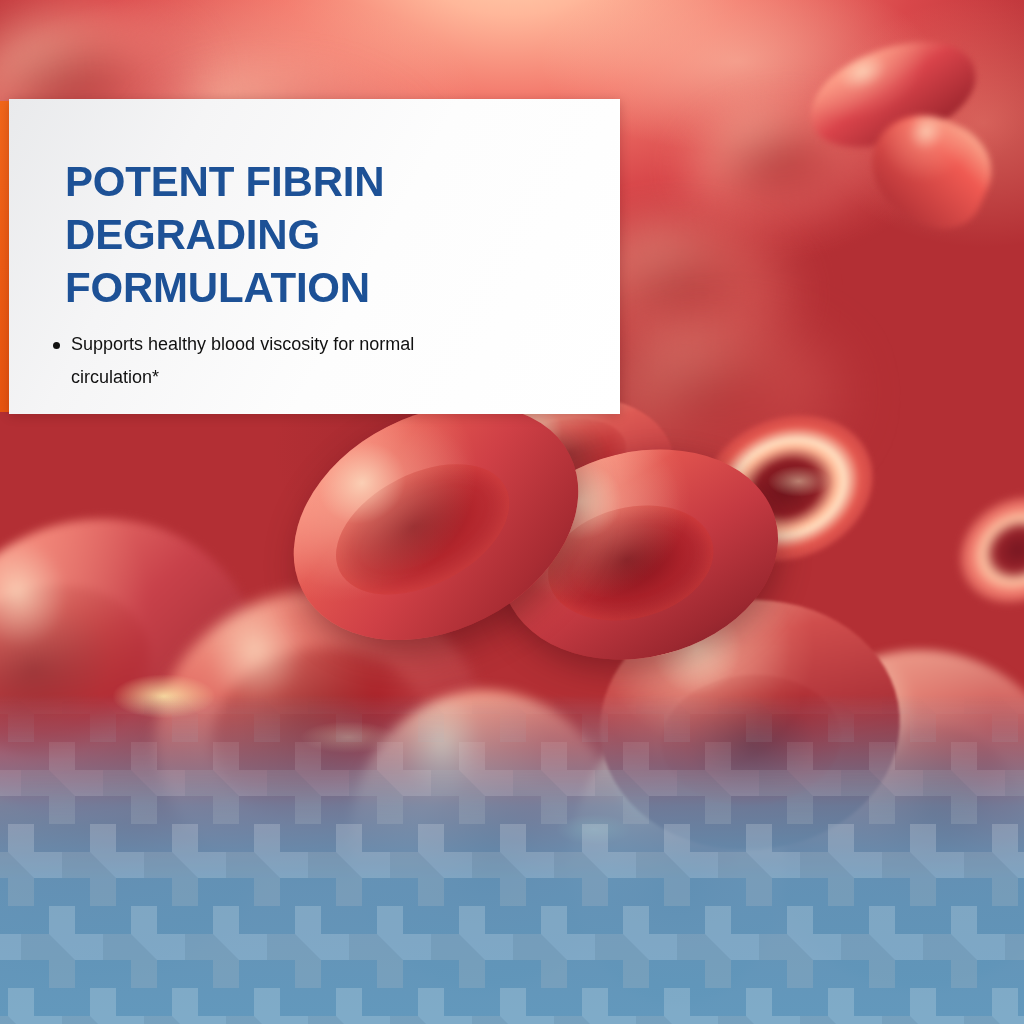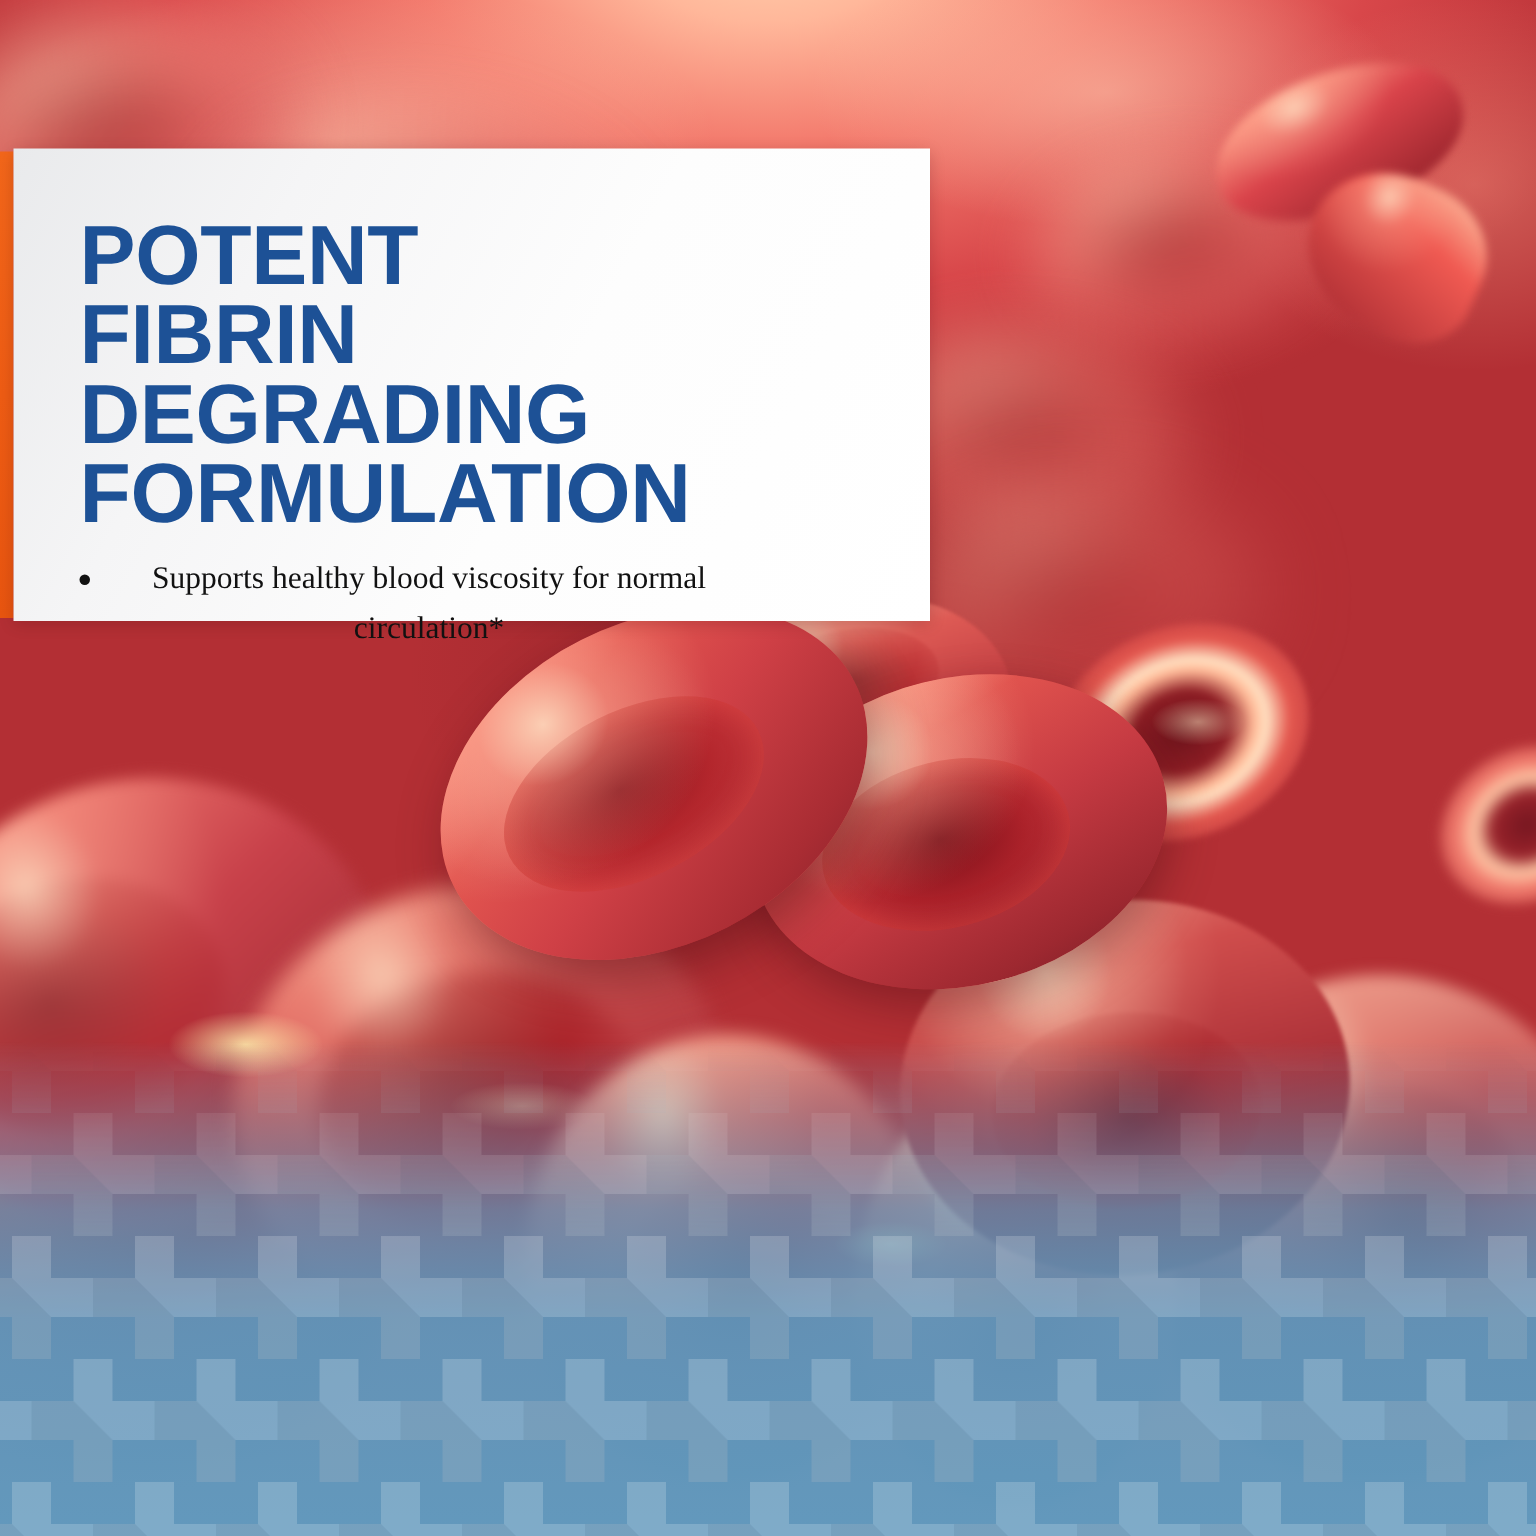--- a/index.html
+++ b/index.html
@@ -217,45 +217,44 @@
   }
   #accent-bar {
     position: absolute;
     left: 0;
     top: 101px;
     width: 9px;
     height: 311px;
     background: linear-gradient(180deg, #f2661a 0%, #ee5c14 52%, #e85510 100%);
   }
   #card-title {
-    margin: 0;
+    margin: 12px;
     color: #1d5196;
     font-family: "Liberation Sans", sans-serif;
     font-weight: 700;
-    font-size: 56px;
+    font-size: 42px;
     line-height: 53px;
     letter-spacing: -0.2px;
     text-transform: uppercase;
     max-width: 340px;
   }
   #bullet-list {
     margin: 14px 0 0 0;
     padding: 0;
     list-style: none;
   }
   .bullet-item {
     position: relative;
     padding-left: 18px;
     color: #111111;
-    font-family: Liberation Serif, serif;
-    font-size: 21px;
+    font-family: Liberation Sans, sans-serif;
+    font-size: 18px;
     line-height: 33px;
     font-weight: 400;
     max-width: 430px;
-    text-align: center;
   }
   .bullet-dot {
     position: absolute;
     left: 0;
     top: 14px;
     width: 7px;
     height: 7px;
     border-radius: 50%;
     background: #111111;
   }

